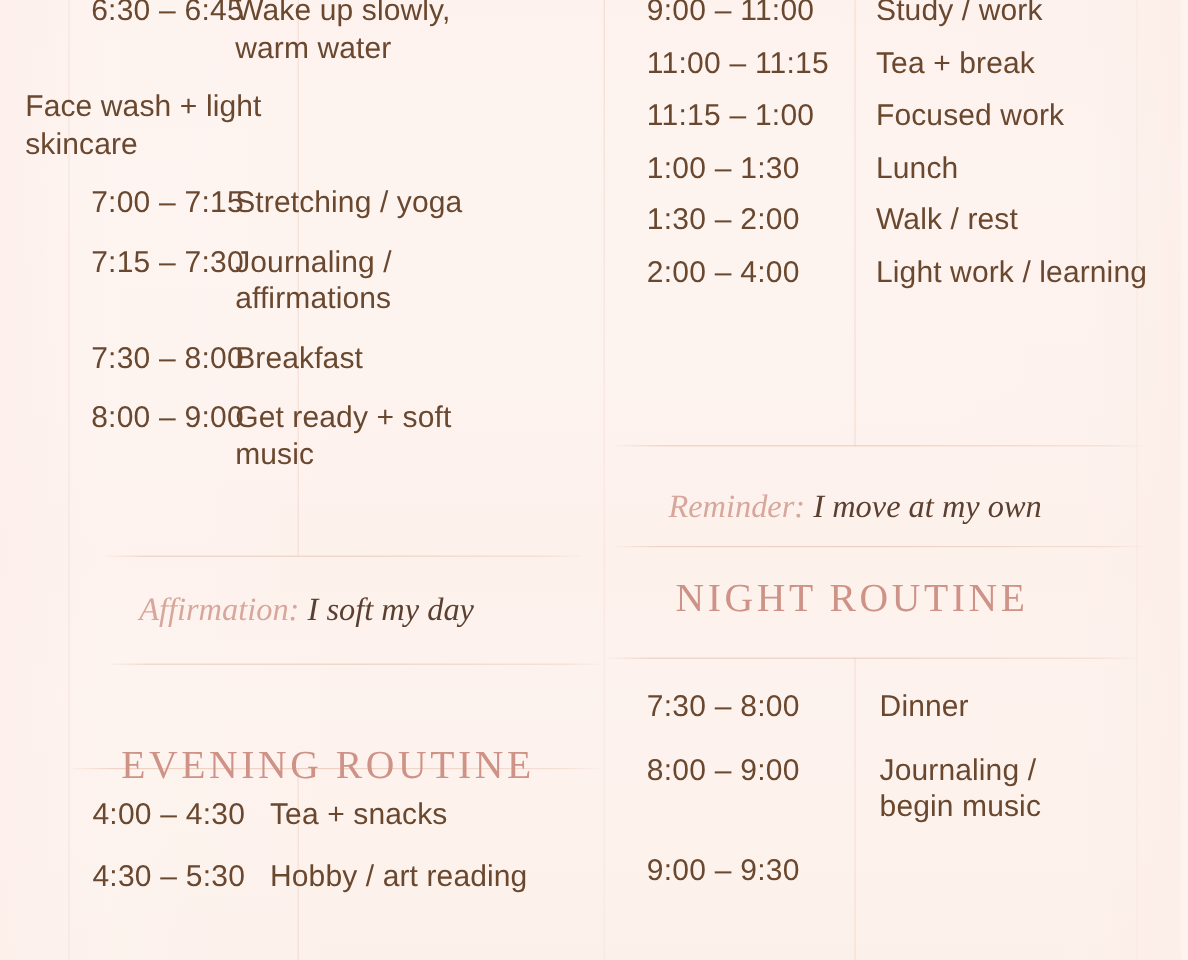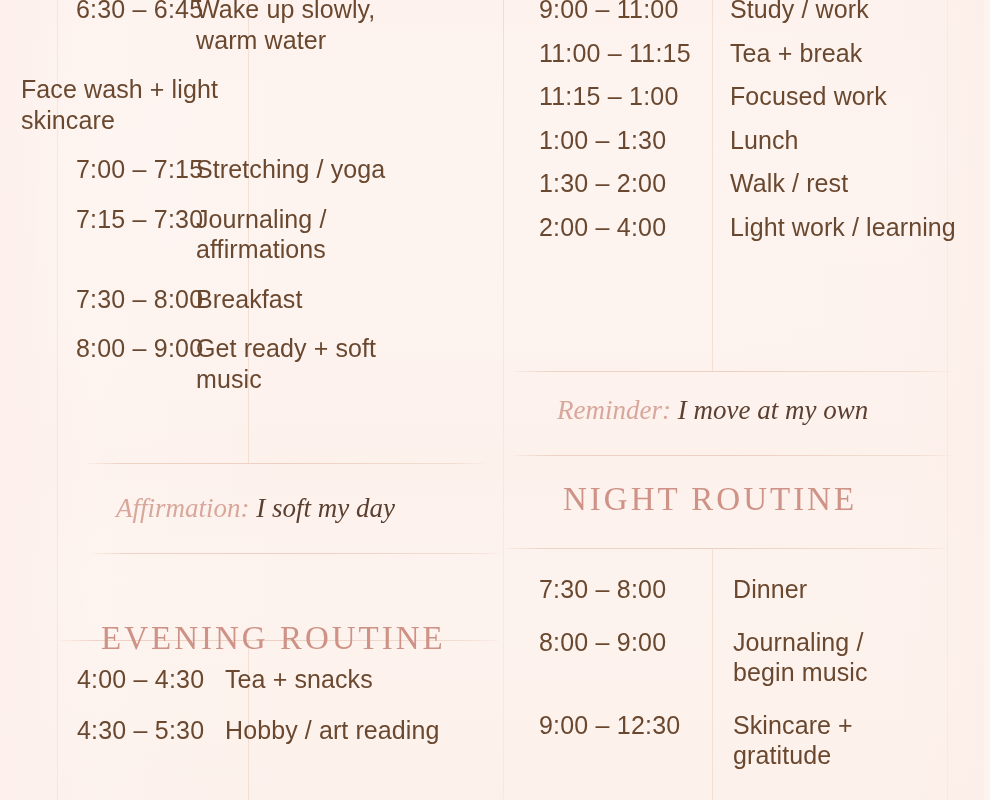--- a/index.html
+++ b/index.html
@@ -162,21 +162,21 @@
     font-family: "Liberation Serif", serif;
     font-style: italic;
     font-size: 27px;
     line-height: 1.2;
     white-space: nowrap;
   }
   .quote-label { color: #d8a79b; }
   .quote-text  { color: #5b4031; }
 
   #affirmation-line { left: 116px; top: 492px; }
-  #reminder-line    { left: 557px; top: 394px; }
+  #reminder-line    { left: 557px; top: 406px; }
 
   
   .section-heading {
     position: absolute;
     font-family: "Liberation Serif", serif;
     font-weight: normal;
     font-size: 33px;
     letter-spacing: 3.0px;
     color: #ce9287;
     white-space: nowrap;
@@ -289,18 +289,17 @@
   <div class="schedule" id="night-schedule">
     <div class="row">
       <div class="time" style="color: rgb(106, 72, 47);">7:30 – 8:00</div>
       <div class="activity" style="color: rgb(106, 72, 47); max-width: 185px;">Dinner</div>
     </div>
     <div class="row">
       <div class="time" style="color: rgb(106, 72, 47);">8:00 – 9:00</div>
       <div class="activity" style="color: rgb(106, 72, 47); max-width: 185px;">Journaling / begin music</div>
     </div>
     <div class="row">
-      <div class="time" style="color: rgb(106, 72, 47);">9:00 – 12:30</div>
-      <div class="activity" style="color: rgb(106, 72, 47); max-width: 185px;">Skincare + gratitude</div>
+      <div class="time" style="color: rgb(106, 72, 47);">9:00 – 9:30</div>
     </div>
   </div>
 
 </div>
 
 </body></html>

